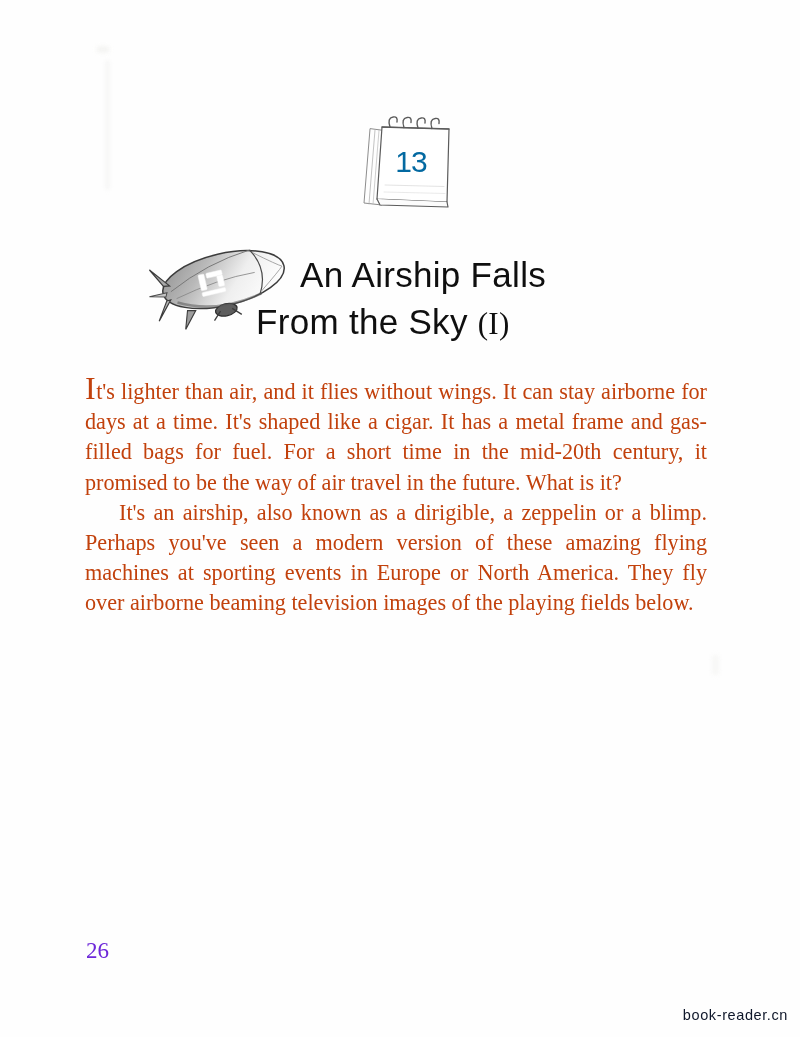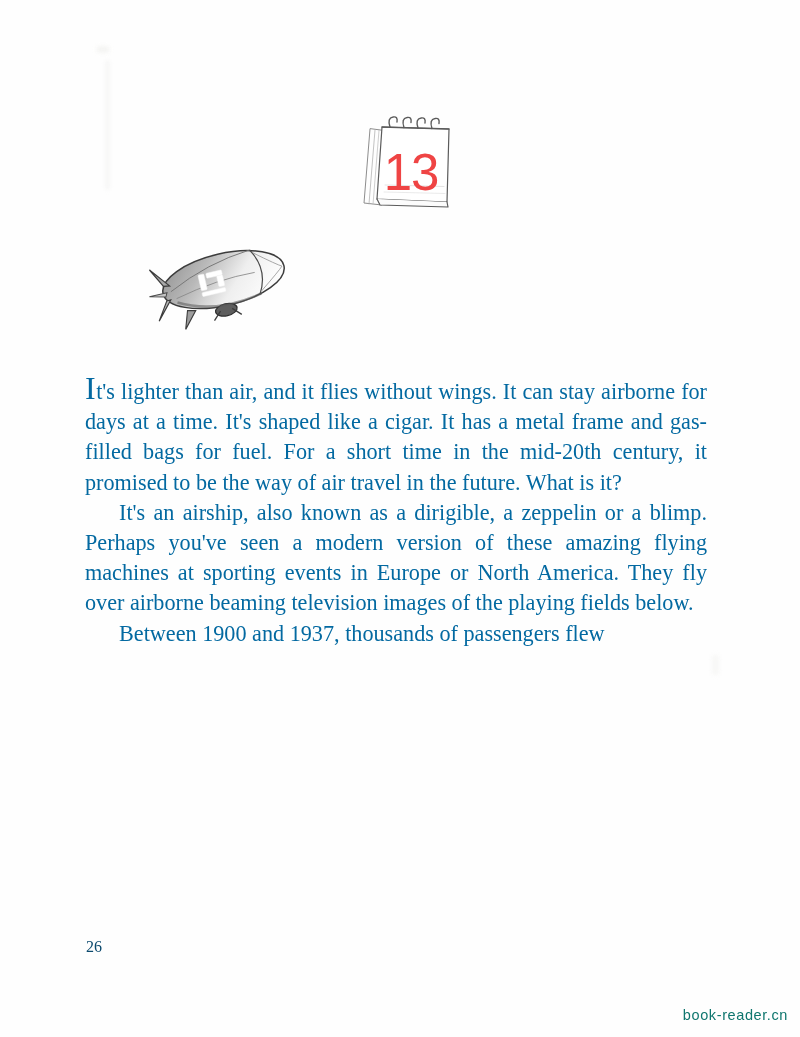--- a/index.html
+++ b/index.html
@@ -50,24 +50,24 @@
     top: 5px;
     width: 110px;
     height: 108px;
   }
   .calendar-number {
     position: absolute;
     left: 0; right: 0;
     top: 42px;
     text-align: center;
     font-family: "Liberation Sans", "DejaVu Sans", sans-serif;
-    font-size: 51px;
+    font-size: 30px;
     font-weight: 400;
     letter-spacing: -1px;
-    color: #ef4444;
+    color: #0369a1;
     line-height: 1;
     padding-left: 8px;
   }
 
   .airship-icon {
     position: absolute;
     left: 148px;
     top: 130px;
     width: 148px;
     height: 104px;
@@ -94,21 +94,21 @@
   
   .body-text {
     position: absolute;
     left: 85px;
     top: 377px;
     width: 622px;
     font-size: 22.2px;
     line-height: 30.2px;
     text-align: justify;
     text-justify: inter-word;
-    color: #0369a1;
+    color: #c2410c;
   }
   .body-text p {
     margin: 0;
     text-indent: 34px;
     hyphens: manual;
   }
   .body-text p.first { text-indent: 0; }
   .body-text p.last  { text-align: left; }
 
   .drop-cap {
@@ -116,33 +116,33 @@
     line-height: 0;
     vertical-align: baseline;
     letter-spacing: 0.5px;
   }
 
   
   .page-number {
     position: absolute;
     left: 86px;
     top: 938px;
-    font-size: 16px;
-    color: #0c4a6e;
+    font-size: 23px;
+    color: #6d28d9;
     text-align: right;
   }
 
   .watermark {
     position: absolute;
     right: 12px;
     bottom: 14px;
     font-family: "Liberation Sans", "DejaVu Sans", sans-serif;
     font-size: 14.5px;
     letter-spacing: 0.6px;
-    color: #0f766e;
+    color: #0f172a;
     user-select: none;
   }
 </style>
 </head>
 <body>
 
 <div class="page">
 
   <div class="scan-mark m1"></div>
   <div class="scan-mark m2"></div>
@@ -212,25 +212,31 @@
           <g fill="#ffffff" stroke="#f4f4f4" stroke-width=".5">
             <rect x="52" y="40" width="6" height="16" rx="1"></rect>
             <rect x="60" y="40" width="16" height="5" rx="1"></rect>
             <rect x="70" y="45" width="6" height="11" rx="1"></rect>
             <rect x="52" y="58" width="24" height="4" rx="1"></rect>
           </g>
         </g>
       </svg>
     </div>
 
+    <h1 class="chapter-title">
+      <span class="line1">An Airship Falls</span>
+      <span class="line2">
+        <span>From the Sky</span>
+        <span class="roman-numeral">(I)</span>
+      </span>
+    </h1>
   </div>
 
   <div class="body-text">
     <p class="first"><span class="drop-cap">I</span><span>t's lighter than air, and it flies without wings. It can stay airborne for days at a time. It's shaped like a cigar. It has a metal frame and gas-filled bags for fuel. For a short time in the mid-20th century, it promised to be the way of air travel in the future. What is it?</span></p>
     <p>It's an airship, also known as a dirigible, a zeppelin or a blimp. Perhaps you've seen a modern version of these amazing flying machines at sporting events in Europe or North America. They fly over airborne beaming television images of the playing fields below.</p>
-    <p class="last">Between 1900 and 1937, thousands of passengers flew</p>
   </div>
 
   <div class="page-number">26</div>
 
   <div class="watermark">book-reader.cn</div>
 
 </div>
 
 </body></html>

